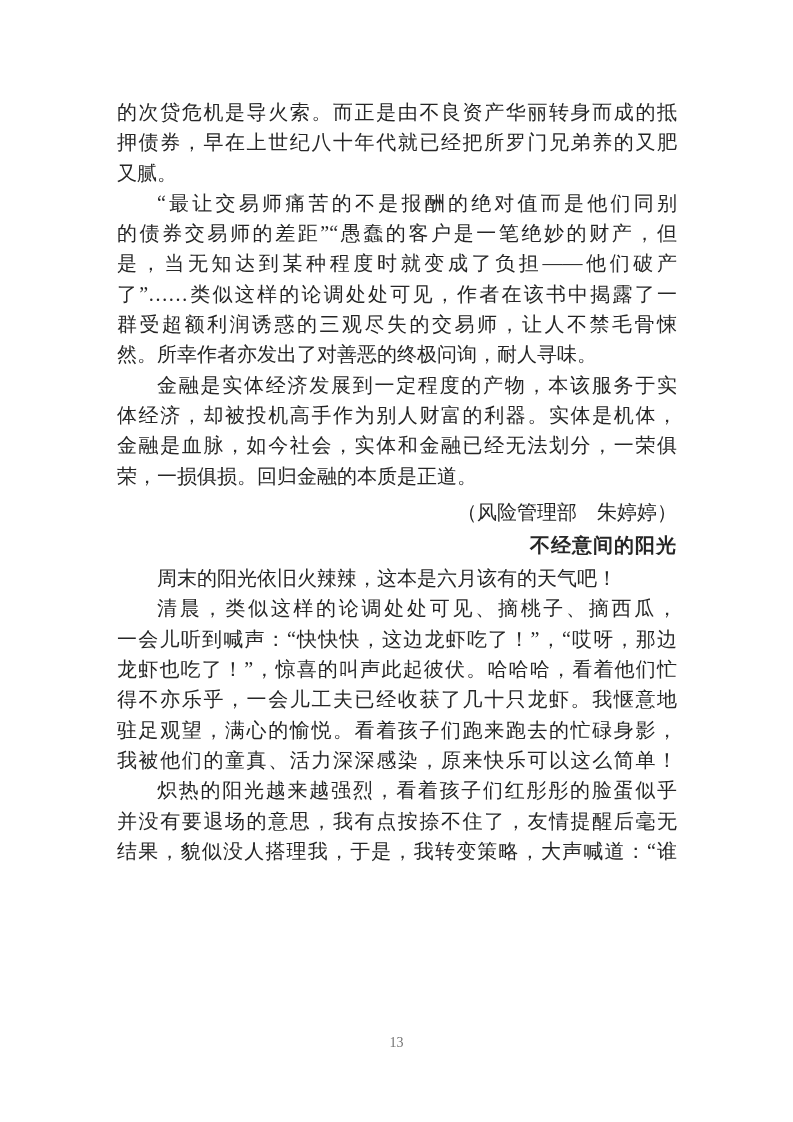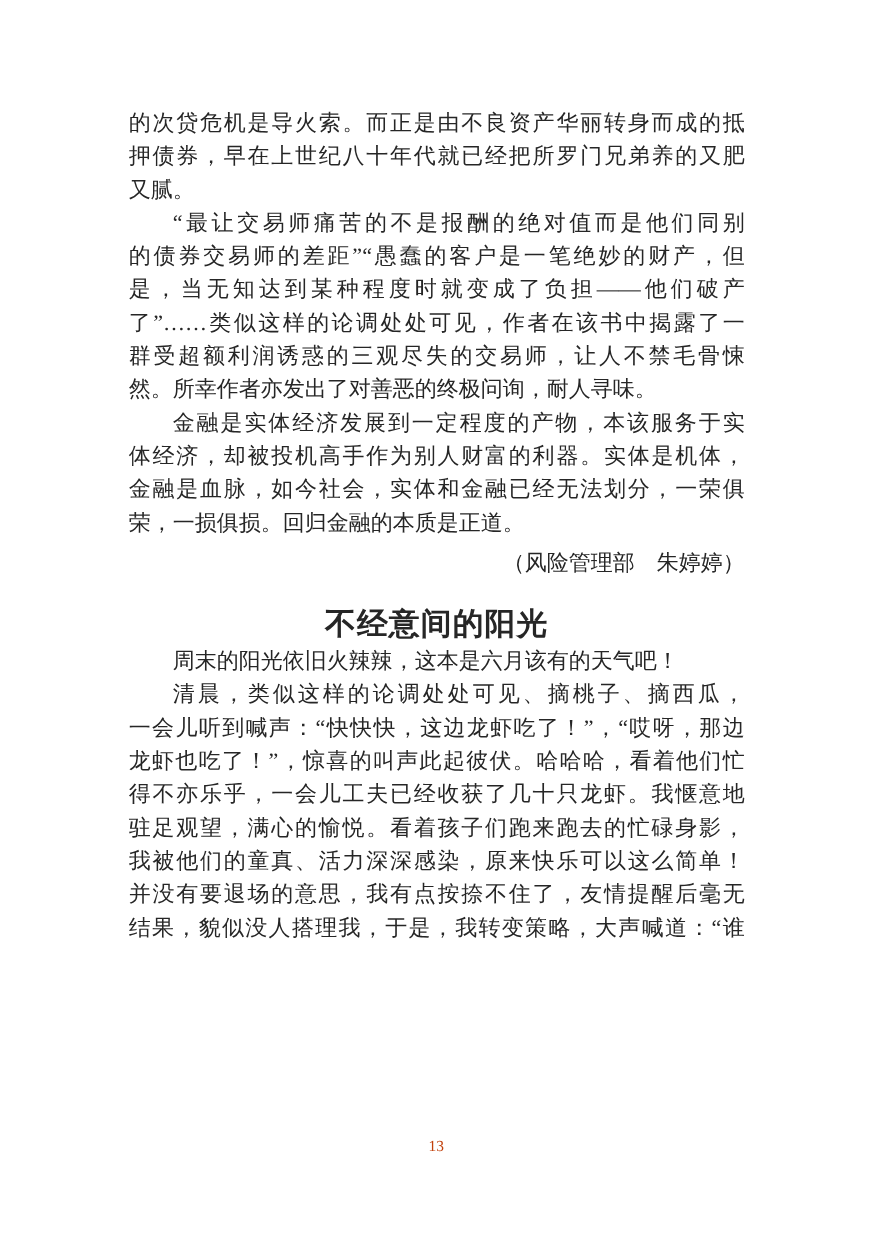--- a/index.html
+++ b/index.html
@@ -41,38 +41,37 @@
     text-indent: 2em;
   }
   .attribution {
     margin-top: 6px;
     height: 30.3px;
     line-height: 30.3px;
     font-size: 20px;
     text-align: right;
   }
   .sec-title {
-    margin-top: 23px;
     height: 36px;
     line-height: 36px;
-    font-size: 28px;
+    font-size: 20px;
     font-weight: bold;
-    text-align: center;
+    text-align: right;
     letter-spacing: 1px;
   }
   .section2 {
   }
   .pagenum {
     position: absolute;
     left: 0;
     right: 0;
     top: 1035px;
     text-align: center;
     font-size: 14px;
-    color: #c2410c;
+    color: #737373;
   }
 </style>
 </head>
 <body>
 
 <div class="page">
   <div class="content">
 
     <div>
       <div class="ln full">的次贷危机是导火索。而正是由不良资产华丽转身而成的抵</div>
@@ -94,20 +93,21 @@
     <div class="sec-title">不经意间的阳光</div>
 
     <div class="section2">
       <div class="ln short ind">周末的阳光依旧火辣辣，这本是六月该有的天气吧！</div>
       <div class="ln full ind">清晨，类似这样的论调处处可见、摘桃子、摘西瓜，</div>
       <div class="ln full">一会儿听到喊声：“快快快，这边龙虾吃了！”，“哎呀，那边</div>
       <div class="ln full">龙虾也吃了！”，惊喜的叫声此起彼伏。哈哈哈，看着他们忙</div>
       <div class="ln full">得不亦乐乎，一会儿工夫已经收获了几十只龙虾。我惬意地</div>
       <div class="ln full">驻足观望，满心的愉悦。看着孩子们跑来跑去的忙碌身影，</div>
       <div class="ln full">我被他们的童真、活力深深感染，原来快乐可以这么简单！</div>
+      <div class="ln full ind">炽热的阳光越来越强烈，看着孩子们红彤彤的脸蛋似乎</div>
       <div class="ln full">并没有要退场的意思，我有点按捺不住了，友情提醒后毫无</div>
       <div class="ln full">结果，貌似没人搭理我，于是，我转变策略，大声喊道：“谁</div>
     </div>
 
   </div>
 
   <div class="pagenum">13</div>
 </div>
 
 </body></html>

